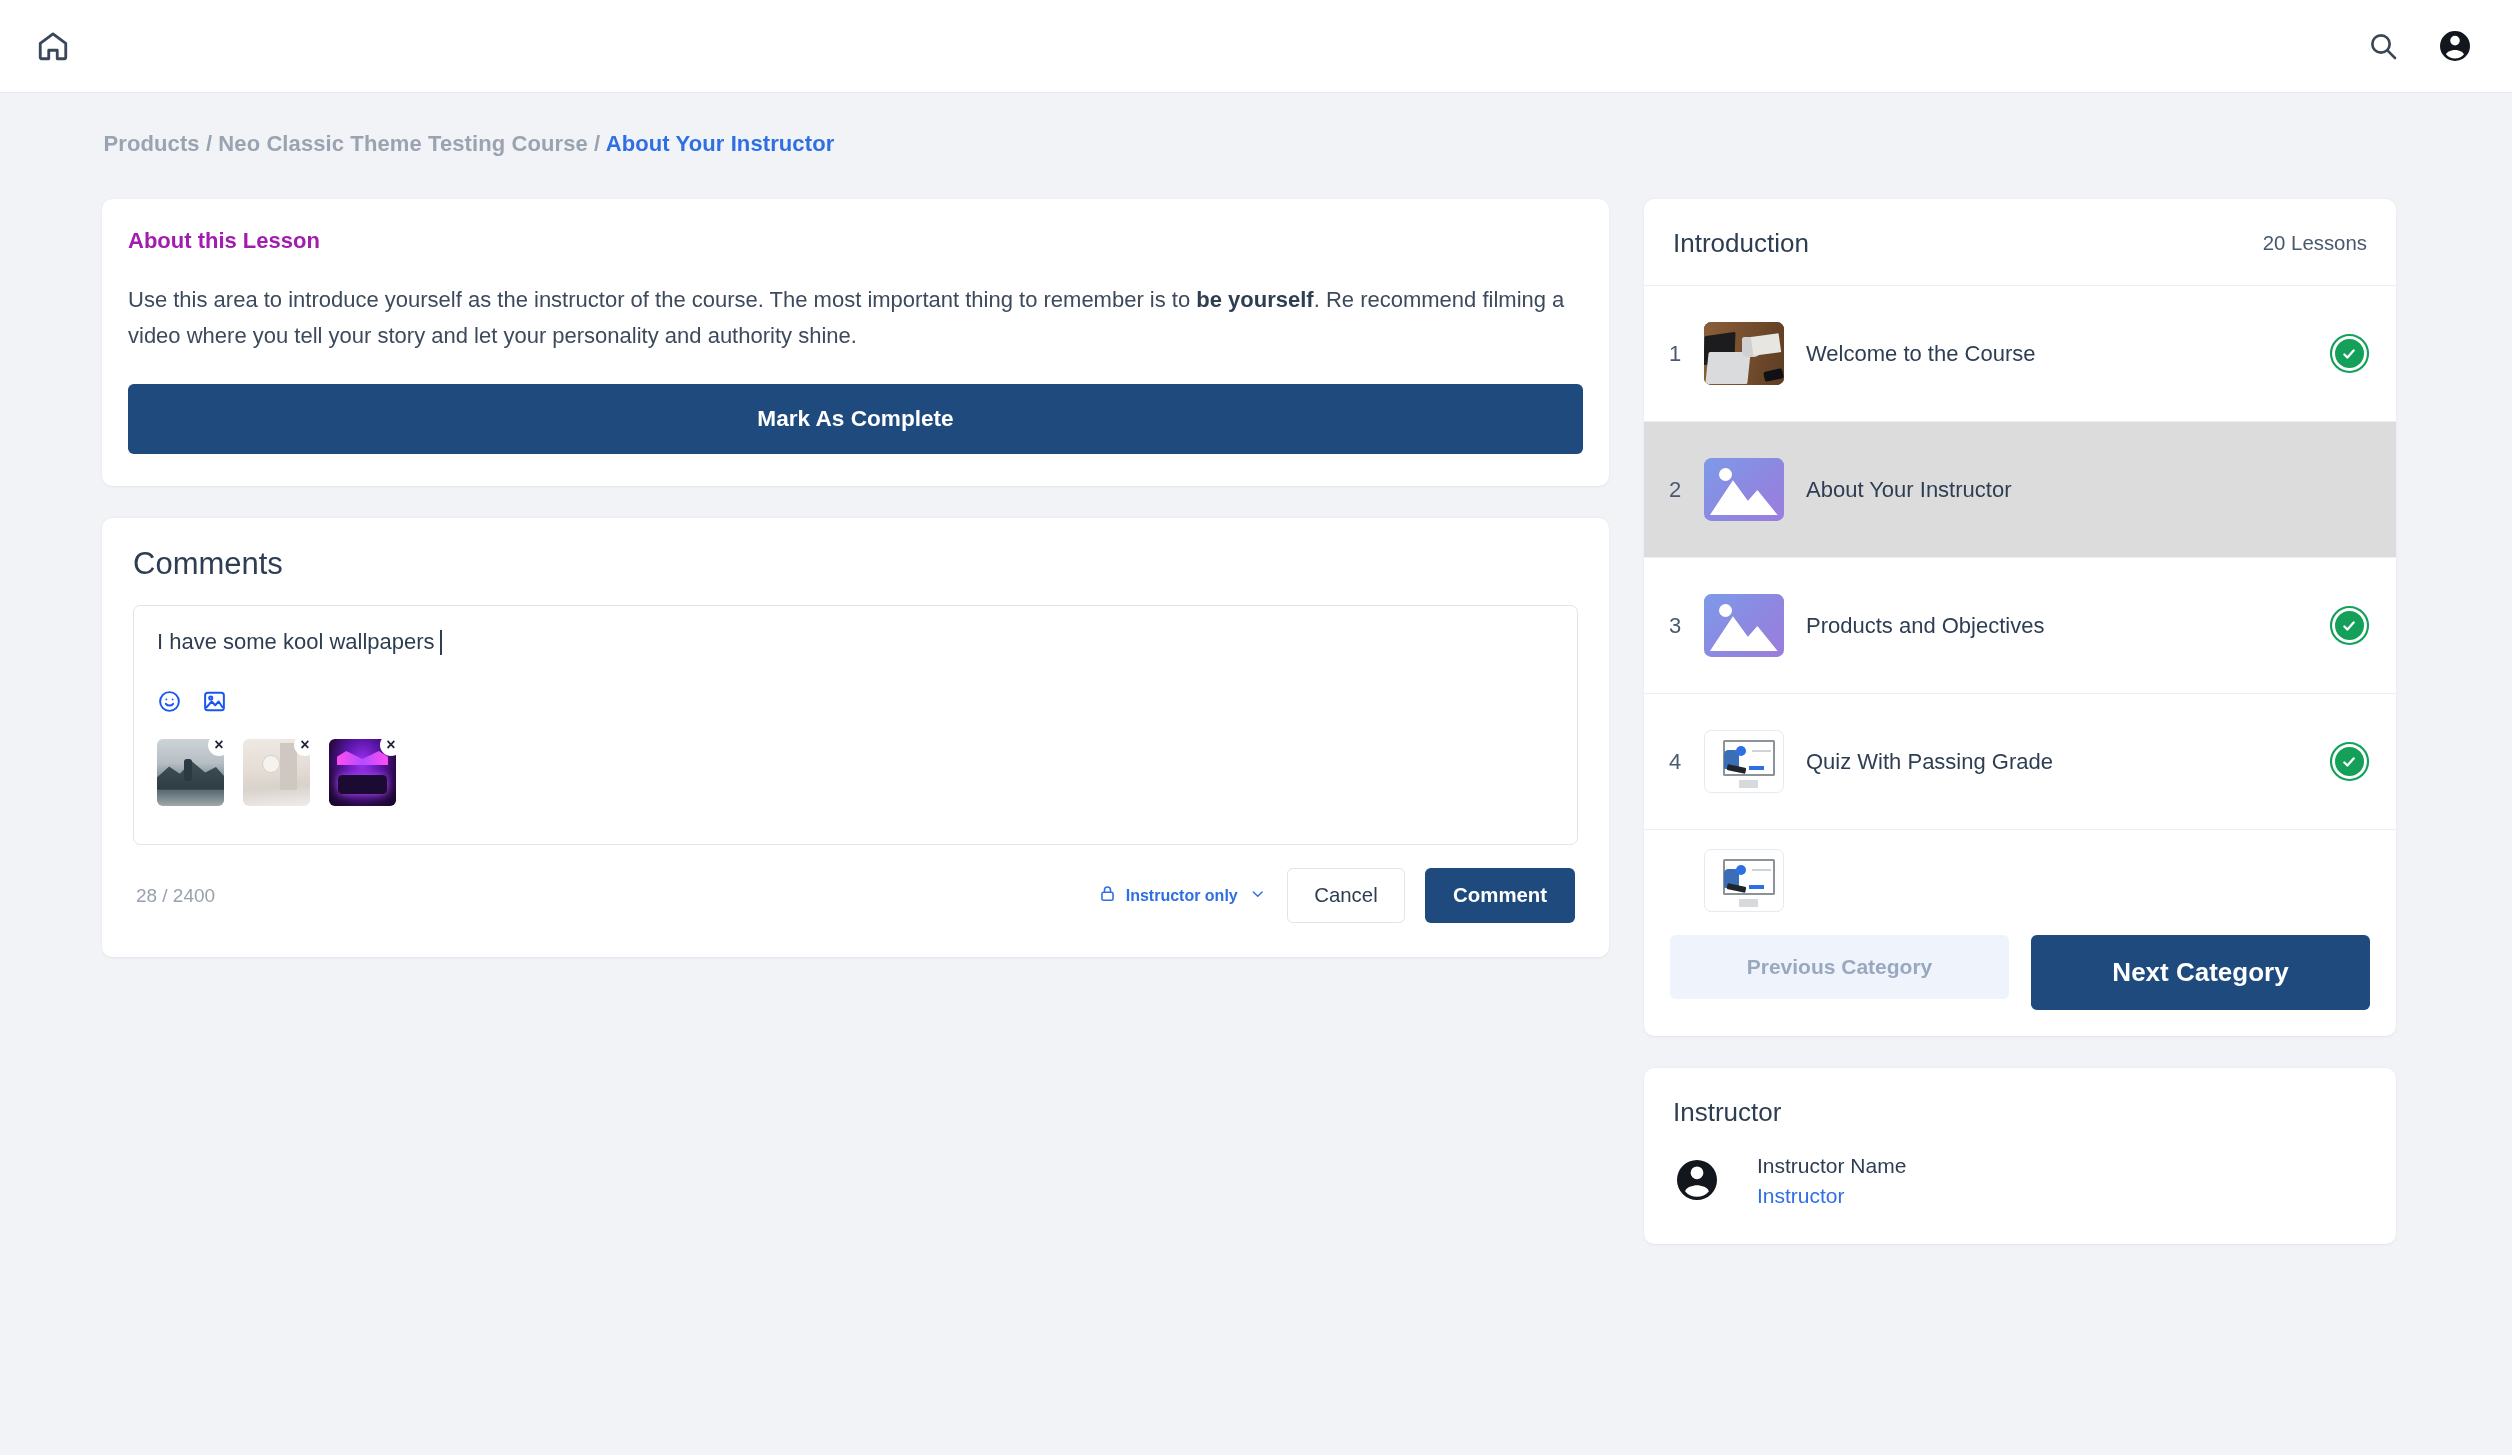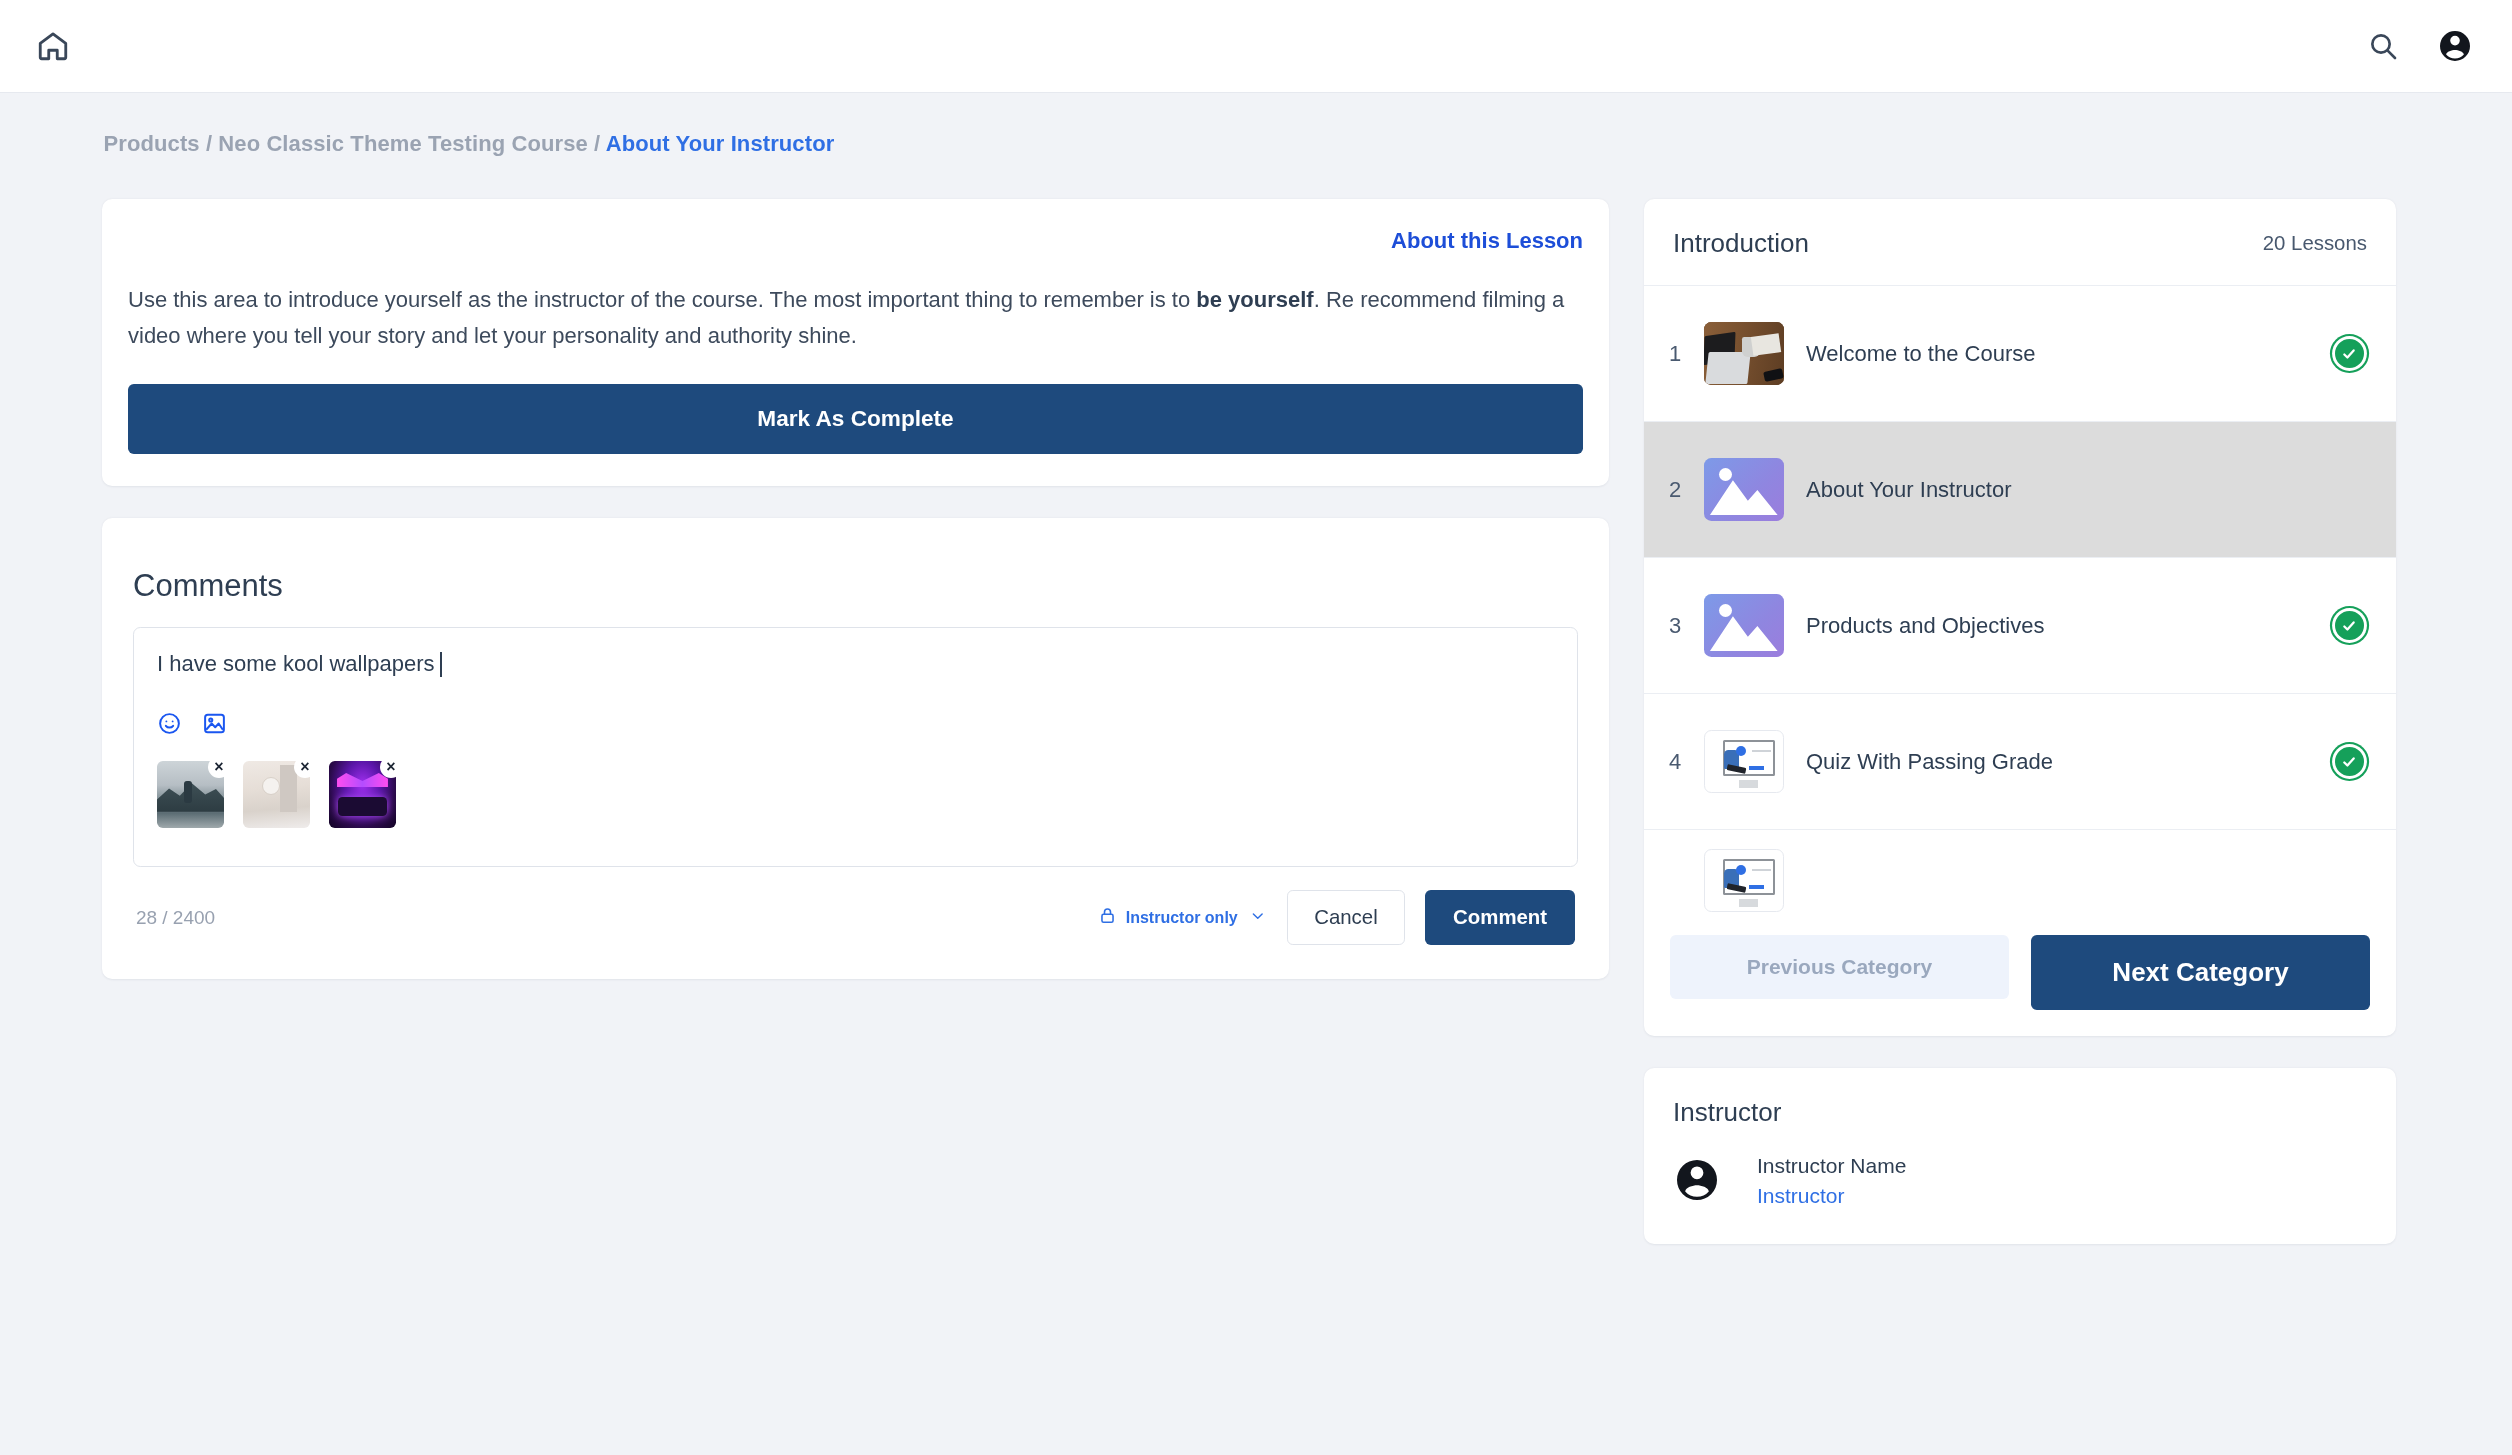--- a/index.html
+++ b/index.html
@@ -52,42 +52,41 @@
 
   .card {
     background: #ffffff;
     border-radius: 10.2px;
     box-shadow: 0 0.7px 2.2px rgba(20,30,55,.07);
   }
 
   
   .lesson-card { padding: 29px 26px 32px 26px; }
   .lesson-title {
-    font-size: 22px; font-weight: 700; color: #1d4ed8;
+    font-size: 22px; font-weight: 700; color: #a21caf;
     margin: 0 0 28px 0;
-    text-align: right;
   }
   .lesson-body {
     font-size: 22px; line-height: 1.62; color: #3d4a5c;
     margin-bottom: 31px;
   }
   .lesson-body b { font-weight: 700; color: #2e3e52; }
 
   .btn-complete {
     display: block; width: 100%;
     background: #1e4a7d; color: #ffffff;
     border: none; border-radius: 5.8px;
     height: 70px;
     font-size: 22.6px; font-weight: 700;
     font-family: "Liberation Sans", sans-serif;
     cursor: pointer;
   }
 
   
-  .comments-card { margin-top: 32px; padding: 50px 31px 34px 31px; }
+  .comments-card { margin-top: 32px; padding: 28px 31px 34px 31px; }
   .comments-heading {
     font-size: 31px; font-weight: 400; color: #2e3e52;
     margin-bottom: 23px;
   }
   .composer {
     border: 0.7px solid #dfe3ea;
     border-radius: 7.3px;
     padding: 22px 23px 19px 23px;
     min-height: 240px;
   }

